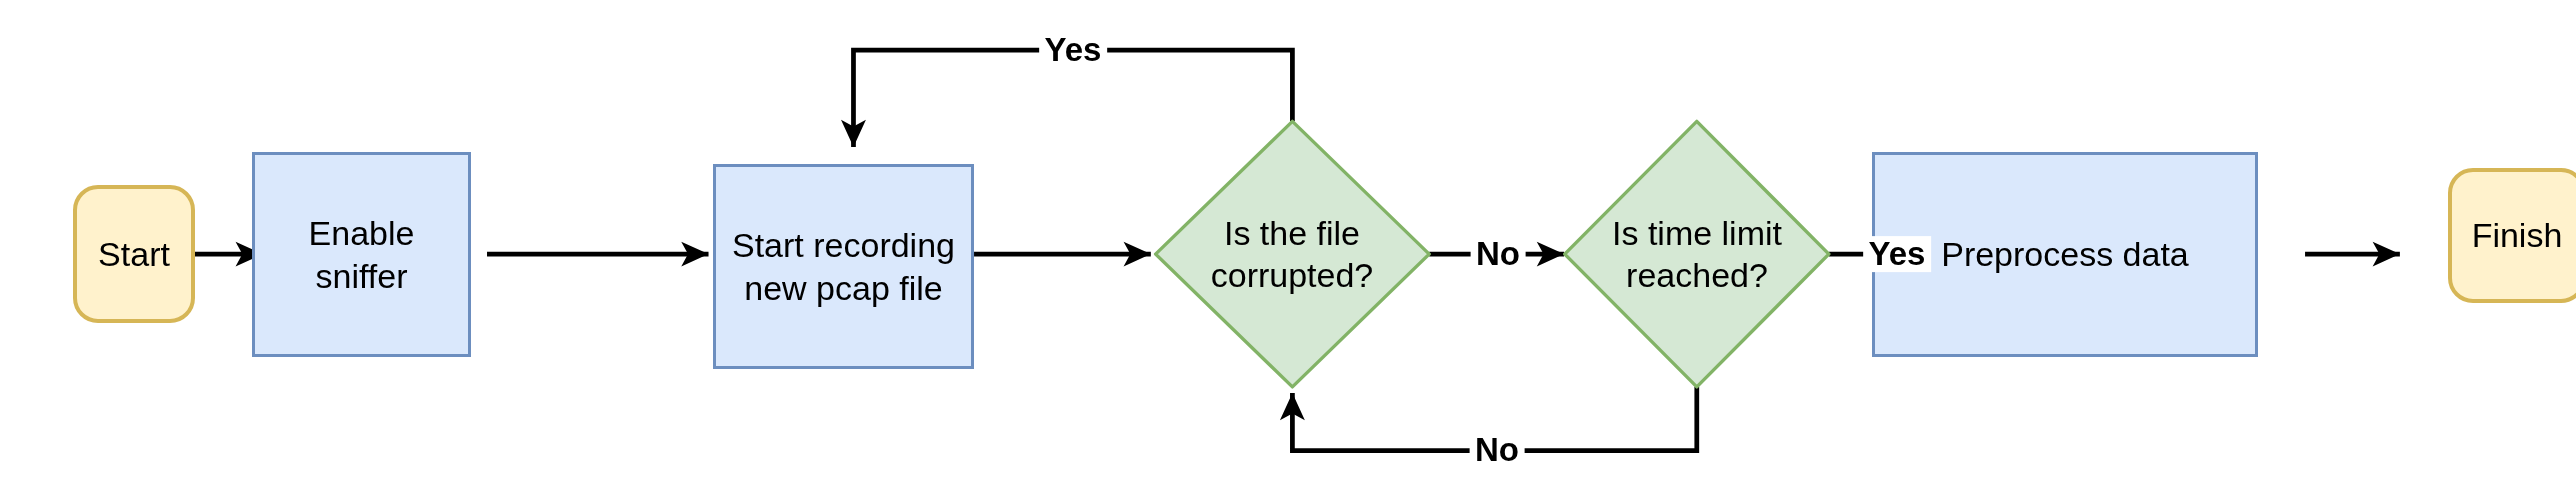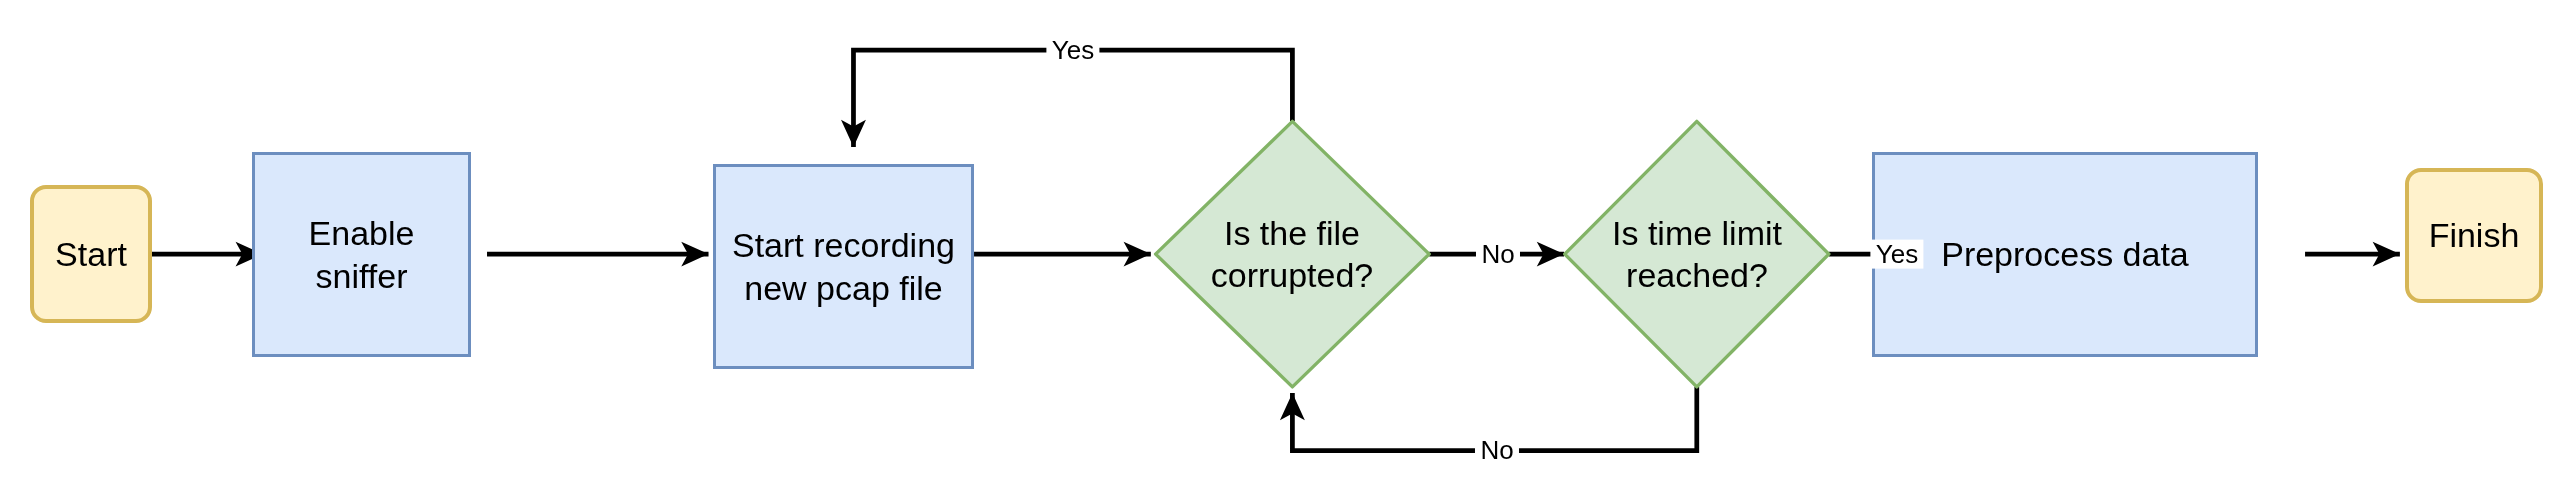--- a/index.html
+++ b/index.html
@@ -11,25 +11,25 @@
   html,body{margin:0;padding:0;background:var(--background);}
   body{width:2576px;height:494px;font-family:"Liberation Sans",sans-serif;color:var(--text);}
   .canvas{position:relative;width:2576px;height:494px;overflow:hidden;background:var(--background);}
   svg.layer{position:absolute;left:0;top:0;width:2576px;height:494px;}
   .edge{stroke:var(--connector);stroke-width:7;fill:none;stroke-linejoin:miter;}
   .arrowhead{fill:var(--connector);}
   .decision-shape{fill:var(--decision-fill);stroke:var(--decision-stroke);stroke-width:5;stroke-linejoin:round;}
   .node{position:absolute;display:flex;align-items:center;justify-content:center;box-sizing:border-box;
         text-align:center;font-size:34px;line-height:1.24;white-space:pre-line;}
   .process{background:var(--process-fill);border:3.4px solid var(--process-stroke);}
-  .terminator{background:var(--terminator-fill);border:4.1px solid var(--terminator-stroke);border-radius:16px;}
+  .terminator{background:var(--terminator-fill);border:4.1px solid var(--terminator-stroke);border-radius:25px;margin-left:43px;}
   .decision-label{position:absolute;transform:translate(-50%,-50%);text-align:center;
         font-size:34px;line-height:1.24;white-space:pre-line;}
-  .edge-label{position:absolute;transform:translate(-50%,-50%);font-size:26px;line-height:1;
-        background:var(--background);padding:1.4px 5.4px;white-space:nowrap;}
+  .edge-label{position:absolute;transform:translate(-50%,-50%);font-size:33px;line-height:1;
+        background:var(--background);padding:1.4px 5.4px;white-space:nowrap;font-weight:bold;}
 </style>
 </head>
 <body>
 
 <div class="canvas">
 
   <svg class="layer" viewBox="0 0 3803 729">
     <defs>
       <marker id="arrowhead" viewBox="0 0 12 12" refX="11.5" refY="6" markerWidth="46" markerHeight="46" markerUnits="userSpaceOnUse" orient="auto">
         <path class="arrowhead" d="M 1 1.2 L 11.5 6 L 1 10.8 L 3.6 6 Z"></path>

